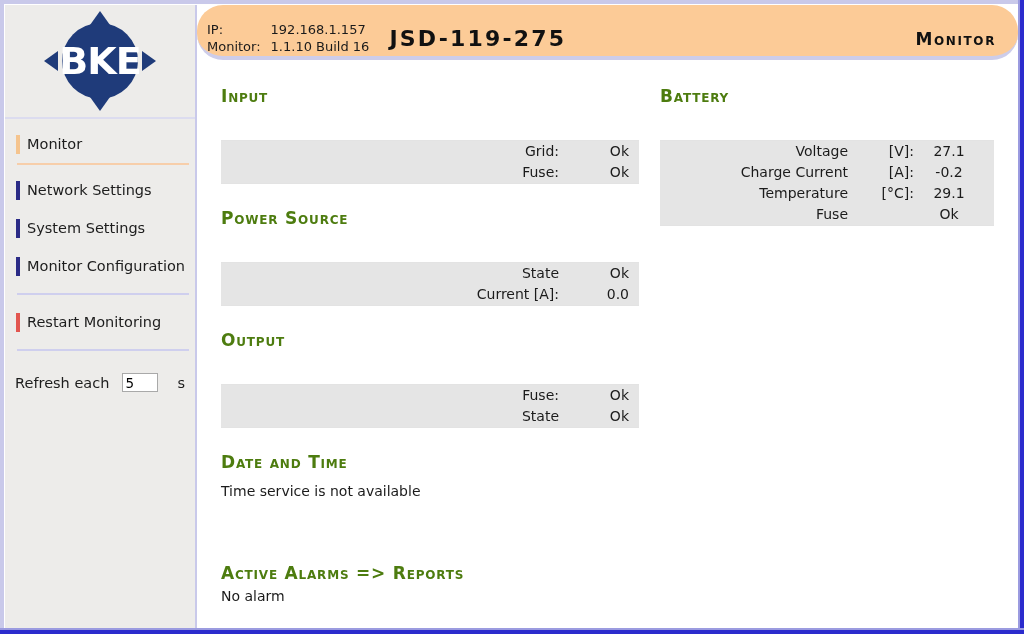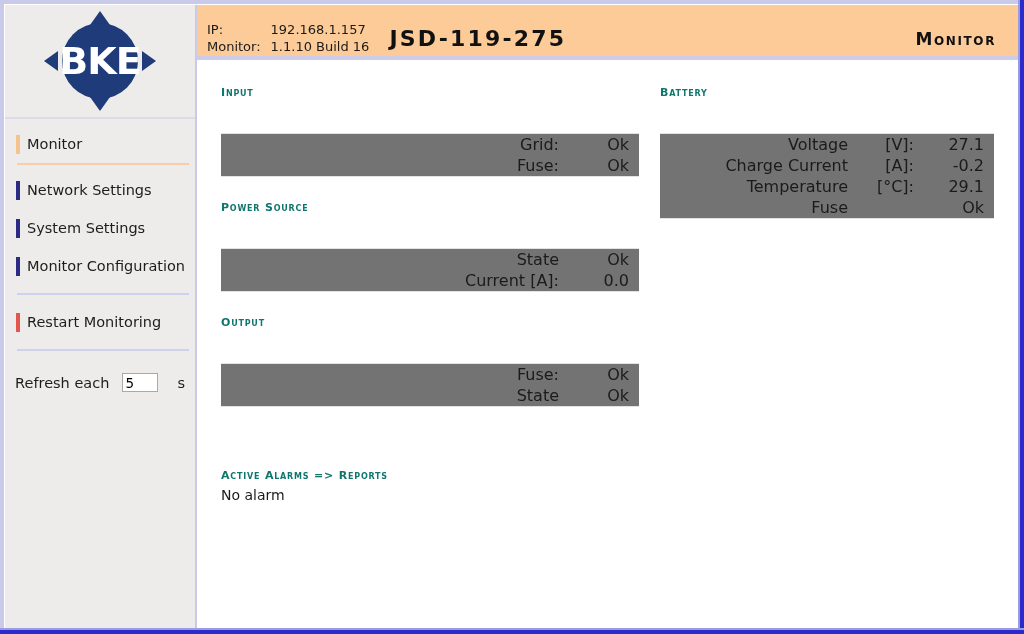--- a/index.html
+++ b/index.html
@@ -118,20 +118,21 @@
   }
   .topbar {
     height: 55px;
     flex: 0 0 55px;
     background: #fccb97;
     border-bottom: 4px solid #cdcdea;
     display: flex;
     align-items: center;
     box-sizing: border-box;
     padding: 16px 22px 0 10px;
+    border-radius: 26px;
   }
   .meta {
     font-size: 13px;
     line-height: 16px;
     color: #1b1b1b;
     display: grid;
     grid-template-columns: auto auto;
     column-gap: 10px;
     row-gap: 1px;
     white-space: nowrap;
@@ -160,41 +161,41 @@
     flex: 1 1 auto;
     display: flex;
     padding: 26px 0 0 0;
   }
   .col { box-sizing: border-box; }
   .col-left  { width: 442px; flex: 0 0 442px; padding-left: 24px; }
   .col-right { flex: 1 1 auto; padding-left: 21px; padding-right: 24px; }
 
   .section { margin-bottom: 24px; }
   .section-title {
-    font-size: 11px;
+    font-size: 17px;
     font-weight: bold;
     font-variant: small-caps;
     letter-spacing: 0.8px;
-    color: #0f766e;
+    color: #4d7c0f;
     margin: 0 0 10px 0;
   }
   .dtable {
     width: 100%;
     border-collapse: collapse;
-    background: #737373;
+    background: #e5e5e5;
     border-top: 1px solid #e3e3e3;
     border-bottom: 1px solid #e3e3e3;
-    font-size: 16px;
+    font-size: 14px;
     color: #1b1b1b;
     margin-top: 34px;
   }
   .dtable td { padding: 1px 0; line-height: 19px; }
   .dtable .c-label { text-align: right; padding-right: 0; }
   .dtable .c-unit  { text-align: right; width: 66px; padding-right: 0; }
-  .dtable .c-val   { text-align: right; width: 70px; padding-right: 10px; }
+  .dtable .c-val   { text-align: center; width: 70px; padding-right: 10px; }
   .dtable.two .c-label { text-align: right; }
   .dtable.two .c-val   { width: 70px; text-align: right; padding-right: 10px; }
 
   .plain-text {
     font-size: 14px;
     color: #1b1b1b;
     line-height: 19px;
     margin: 0;
   }
   .section-title.inline-mix { letter-spacing: 0.8px; }
@@ -326,20 +327,24 @@
                   <td class="c-val">Ok</td>
                 </tr>
                 <tr>
                   <td class="c-label">State</td>
                   <td class="c-val">Ok</td>
                 </tr>
               </tbody>
             </table>
           </div>
 
+          <div class="section">
+            <div class="section-title">Date and Time</div>
+            <p class="plain-text">Time service is not available</p>
+          </div>
 
           <div class="section" style="margin-top:62px;">
             <div class="section-title inline-mix" style="margin-bottom:4px;">Active Alarms =&gt; Reports</div>
             <p class="plain-text">No alarm</p>
           </div>
 
         </div>
 
         <div class="col col-right">
 

